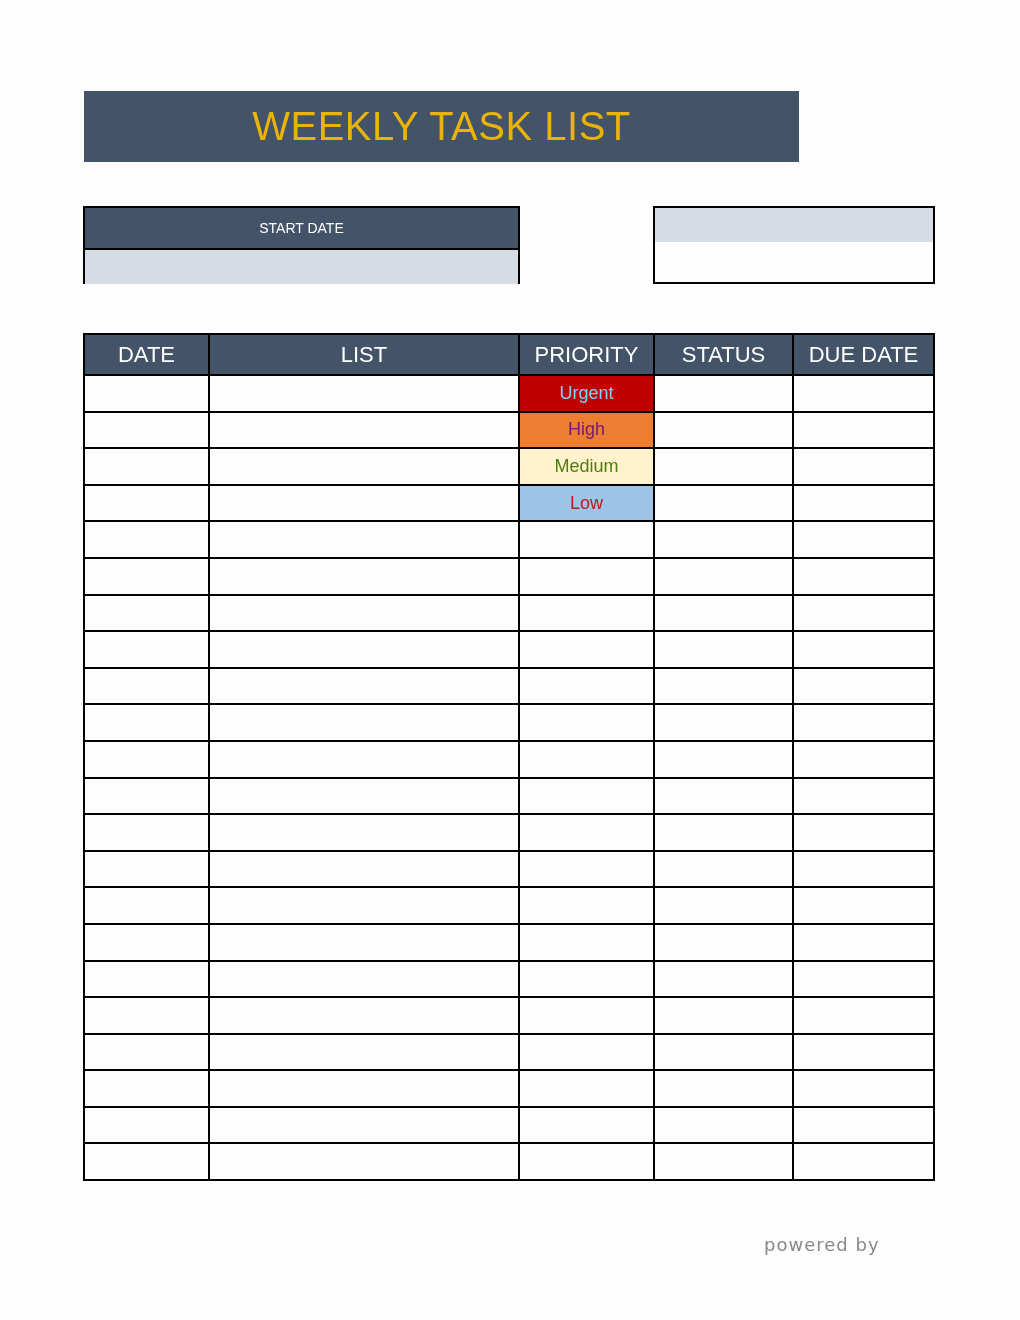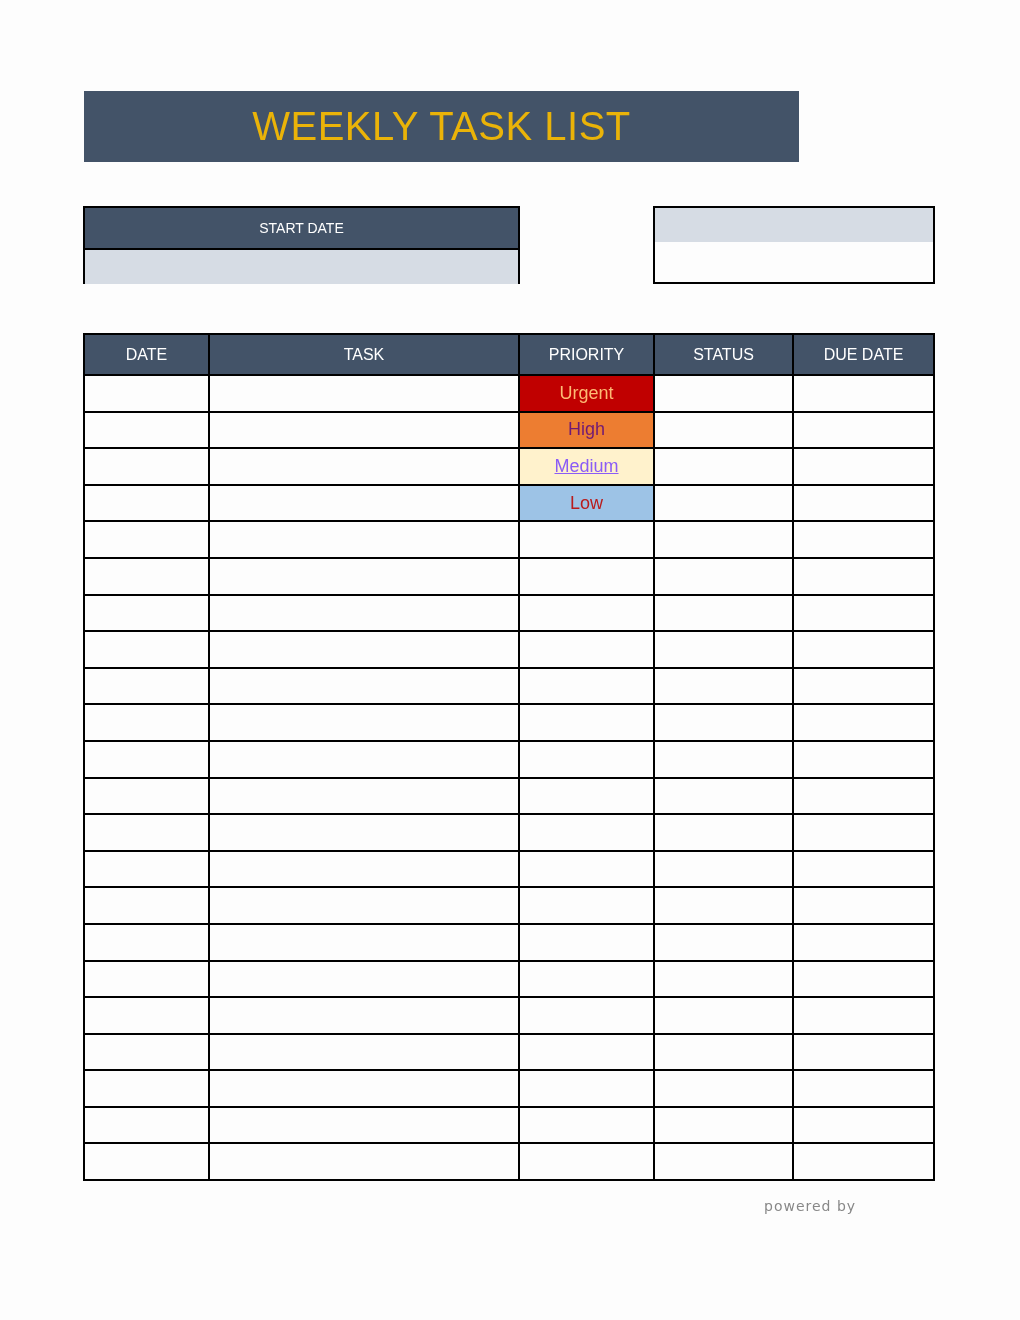--- a/index.html
+++ b/index.html
@@ -4,28 +4,28 @@
 <style>
   html, body { margin:0; padding:0; }
   body { width:1020px; height:1320px; background:#fdfdfd; position:relative; font-family:"Liberation Sans", sans-serif; }
   .title-bar { position:absolute; left:84px; top:91px; width:715px; height:71px; background:#435368; color:#eab308; font-size:40px; display:flex; align-items:center; justify-content:center; letter-spacing:0.5px; }
   .date-box { position:absolute; top:206px; border:2px solid #000; box-sizing:border-box; height:78px; }
   .date-box .hd { background:#435368; color:#fff; height:40px; display:flex; align-items:center; justify-content:center; font-size:14px; border-bottom:2px solid #000; }
   .date-box .val { background:#d6dce4; height:34px; }
   .start { left:83px; width:437px; }
   .end { left:653px; width:282px; }
   table.tasks { position:absolute; left:83px; top:333px; border-collapse:collapse; table-layout:fixed; }
-  table.tasks th { background:#435368; color:#fff; font-weight:normal; font-size:16px; height:39px; border:2px solid #000; padding:0; text-align:center; }
+  table.tasks th { background:#435368; color:#fff; font-weight:normal; font-size:22px; height:39px; border:2px solid #000; padding:0; text-align:center; }
   table.tasks td { height:34.6px; border:2px solid #000; padding:0; text-align:center; font-size:18px; background:#fdfdfd; }
-  .p-urgent { background:#c00000 !important; color:#fdba74; }
+  .p-urgent { background:#c00000 !important; color:#7dd3fc; }
   .p-high { background:#ed7d31 !important; color:#701a75; }
-  .p-medium { background:#fff2cc !important; color:#8b5cf6;text-decoration:underline; }
+  .p-medium { background:#fff2cc !important; color:#4d7c0f; }
   .p-low { background:#9dc3e6 !important; color:#b91c1c; }
   .brand { position:absolute; left:758px; top:1198px; width:170px; }
-  .powered { font-family:"DejaVu Sans", sans-serif; font-size:14px; color:#888; letter-spacing:1px; padding-left:6px; }
+  .powered { font-family:"DejaVu Sans", sans-serif; font-size:18px; color:#888; letter-spacing:1px; padding-left:6px;margin-top:36px; }
   .logo { font-family:"DejaVu Sans", sans-serif; font-size:28px; color:#111; margin-top:-2px; letter-spacing:-0.5px; }
   .logo .blue { color:#1f7bc1; }
 </style>
 </head>
 <body>
 
 <div class="title-bar">WEEKLY TASK LIST</div>
 
 <div class="date-box start">
   <div class="hd">START DATE</div>
@@ -39,21 +39,21 @@
   <colgroup>
     <col style="width:125px">
       <col style="width:310px">
       <col style="width:135px">
       <col style="width:139px">
       <col style="width:141px">
   </colgroup>
   <thead>
     <tr>
       <th>DATE</th>
-      <th>TASK</th>
+      <th>LIST</th>
       <th>PRIORITY</th>
       <th>STATUS</th>
       <th>DUE DATE</th>
     </tr>
   </thead>
   <tbody id="task-body">
       <tr>
         <td></td>
         <td></td>
         <td class="p-urgent">Urgent</td>

